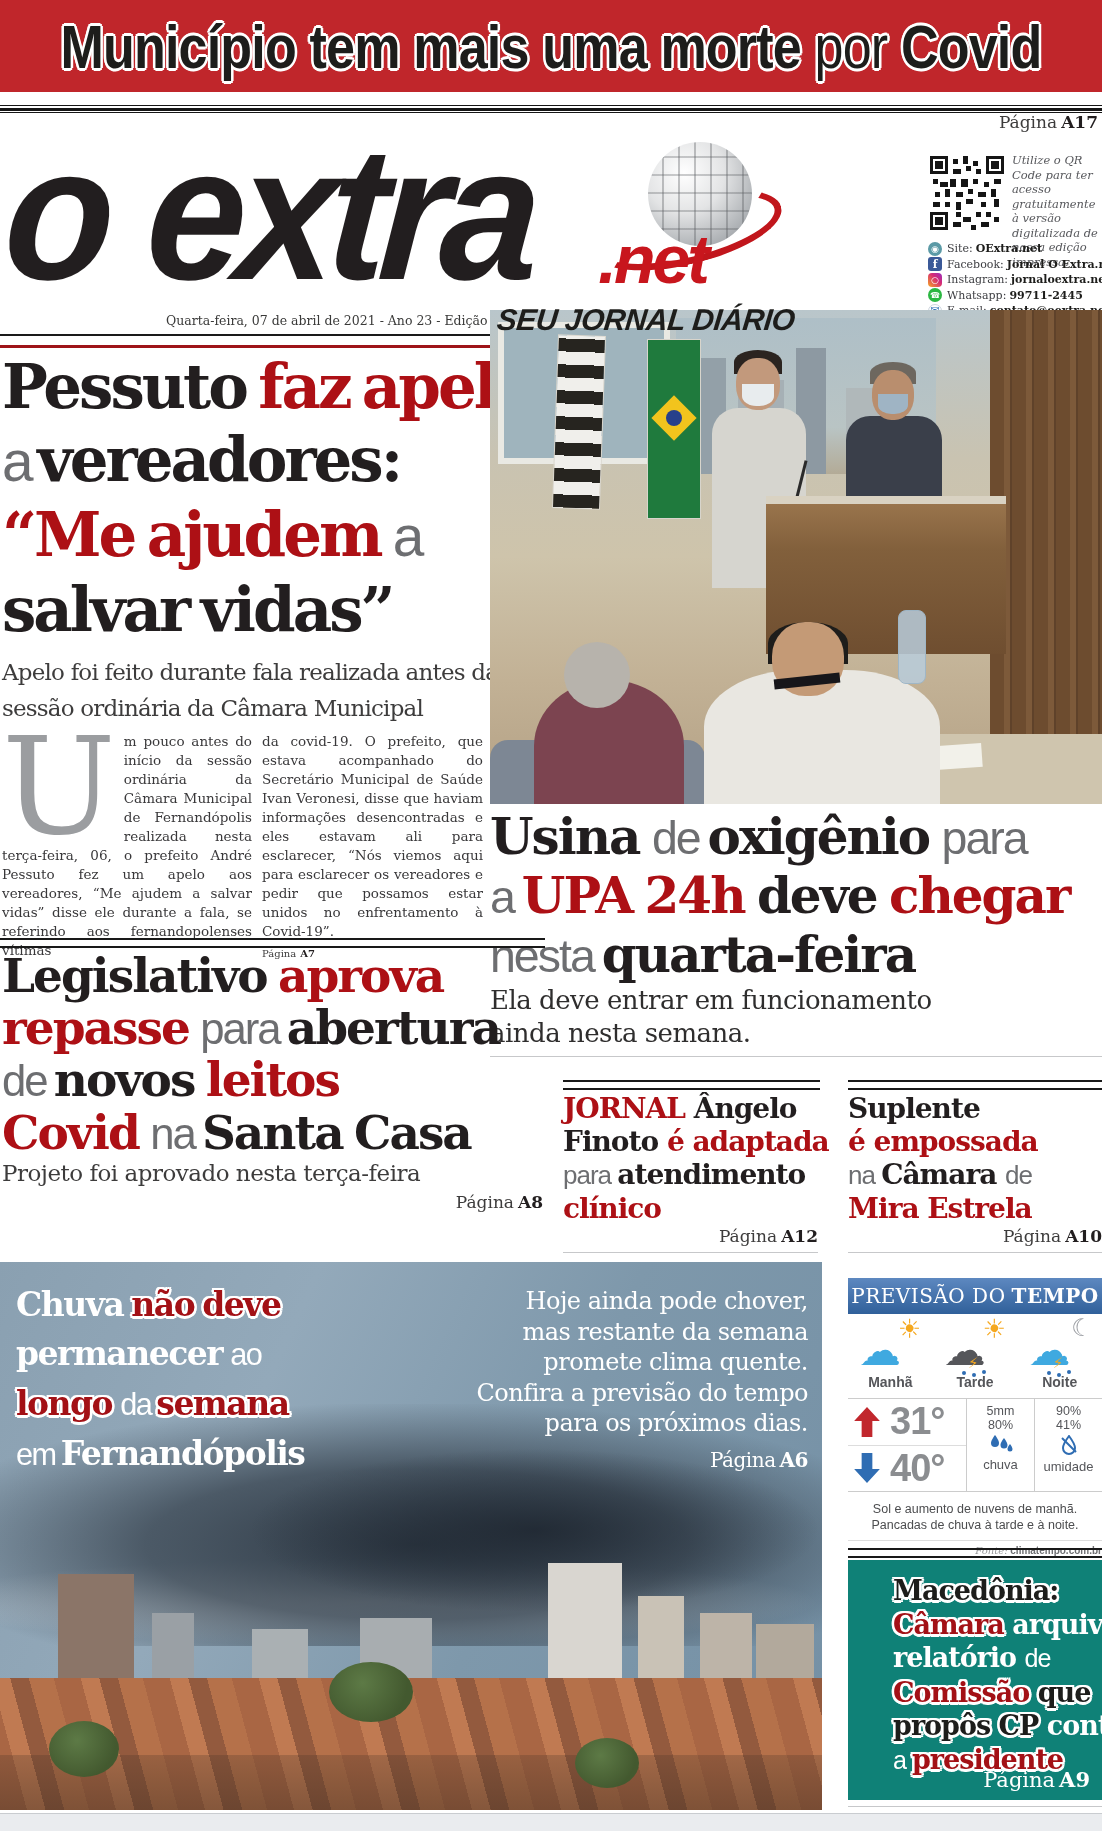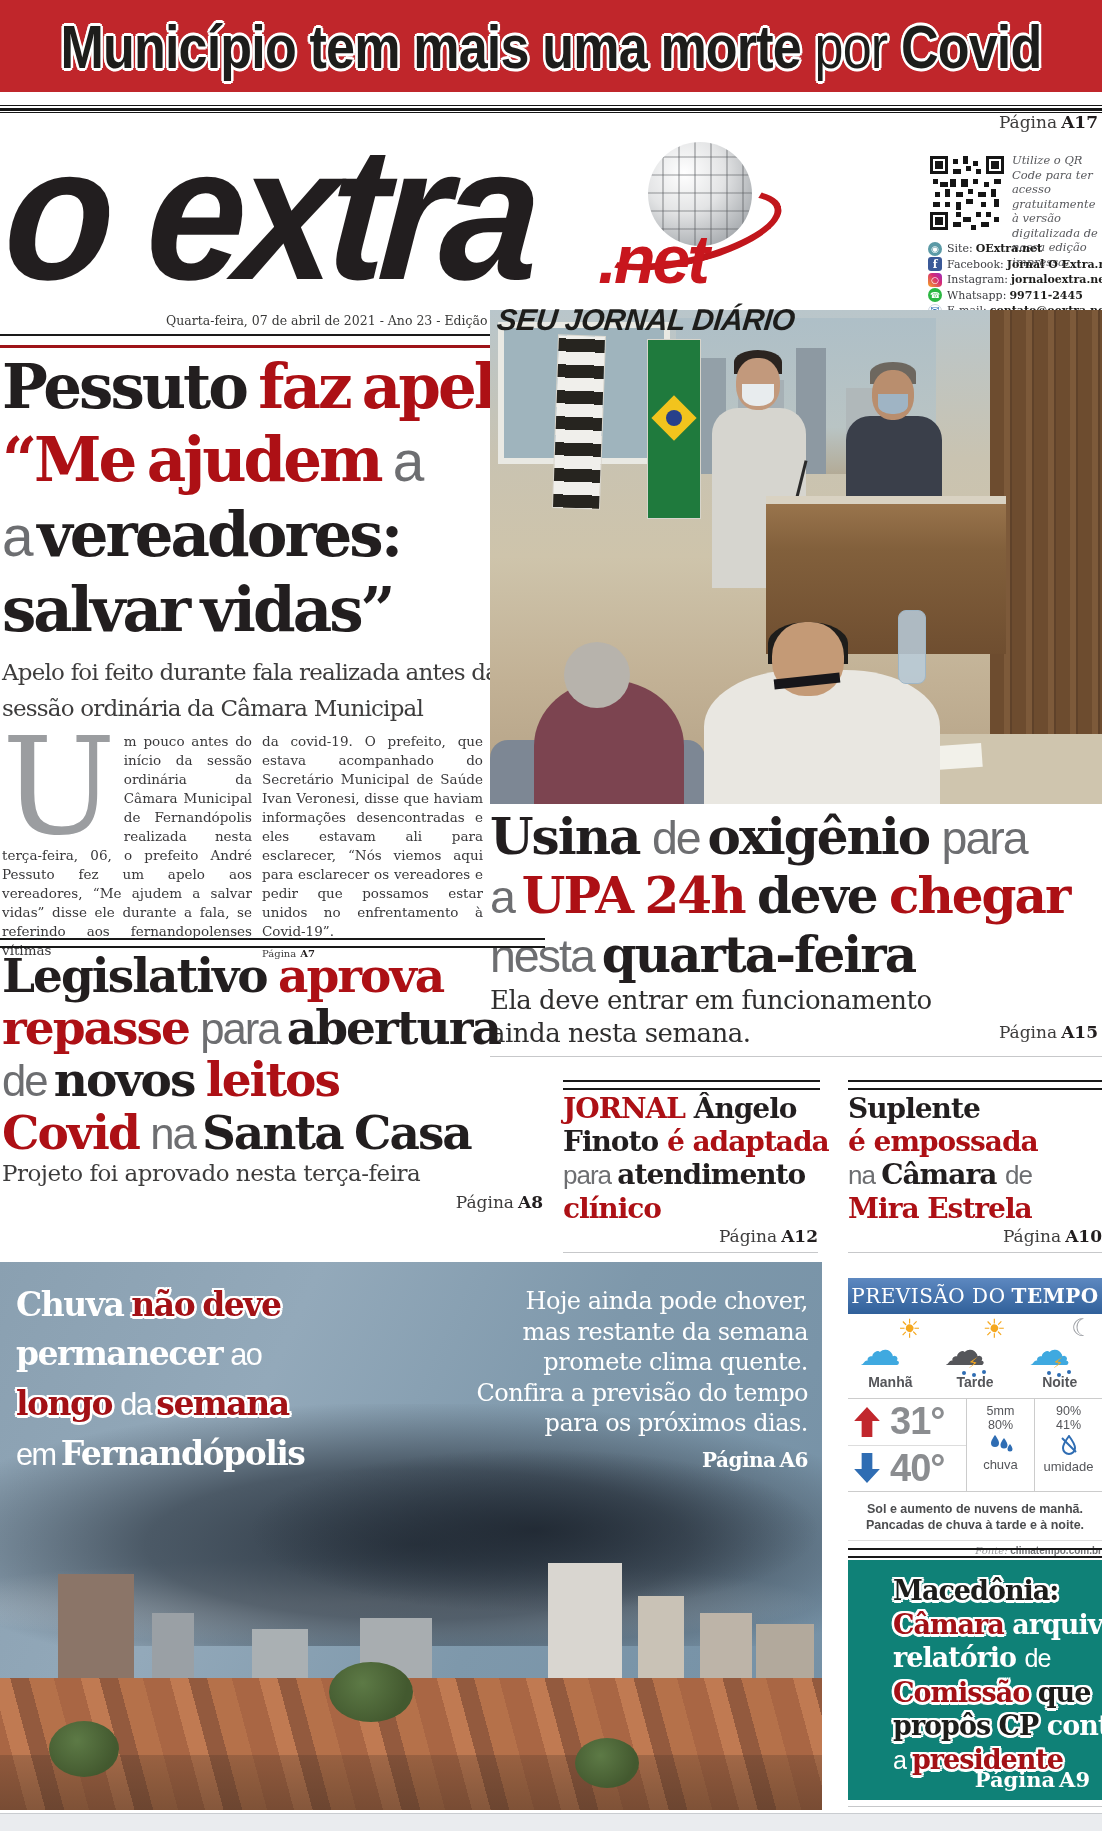--- a/index.html
+++ b/index.html
@@ -17,21 +17,21 @@
   .banner{left:0;top:11;width:1102px;height:92px;background:#c0262b;display:flex;align-items:center;justify-content:center;}
   .banner-text{display:inline-block;transform:scaleX(.84);white-space:nowrap;
     font-family:"Liberation Sans",sans-serif;font-weight:700;font-size:62px;letter-spacing:-1px;}
   .seg-b,.seg-bl{color:#1d1d1b;text-shadow:-2px -2px 0 #fff,2px -2px 0 #fff,-2px 2px 0 #fff,2px 2px 0 #fff,-3px 0 0 #fff,3px 0 0 #fff,0 -3px 0 #fff,0 3px 0 #fff;}
   .seg-bl{font-weight:400;}
 
   
   .pageref{font-size:17px;color:#3d3c3c;}
   .pageref b{color:#221e1f;margin-left:4px;}
   .pr-right{text-align:right;}
-  .pr-white{color:#fff;font-weight:bold;}
+  .pr-white{color:#fff;}
   .pr-white b{color:#fff;}
 
   
   .logo-text{left:108;top:128px;font-family:"Liberation Sans",sans-serif;font-style:italic;font-weight:700;
     font-size:190px;line-height:170px;letter-spacing:-9px;color:#221e1f;transform:skewX(-4deg) scaleX(.94);
     transform-origin:left bottom;z-index:3;white-space:nowrap;}
   .logo-globe{left:648px;top:142px;width:104px;height:104px;border-radius:50%;z-index:1;
     background:radial-gradient(circle at 35% 30%,#ffffff 0%,#e3e4e5 40%,#a7abaf 80%,#8d9195 100%);
     overflow:hidden;}
   .logo-globe::before{content:"";position:absolute;inset:0;border-radius:50%;
@@ -150,21 +150,21 @@
     box-shadow:10px 2px 0 #2f6db3,20px -1px 0 #2f6db3;}
   .w-grid{display:flex;margin-top:6px;border-top:1px solid #ccc;border-bottom:1px solid #ccc;height:92px;justify-content:center;}
   .w-temps{width:118px;border-right:1px solid #ccc;display:flex;flex-direction:column;}
   .w-temp-row{flex:1;display:flex;align-items:center;padding-left:6px;}
   .w-temp-row.first{border-bottom:1px solid #ddd;}
   .w-temp{font-size:38px;font-weight:700;color:#8b8d90;margin-left:10px;letter-spacing:-1px;}
   .w-minor{flex:1;border-right:1px solid #ccc;text-align:center;font-size:12.5px;color:#55565a;padding-top:5px;}
   .w-minor:last-child{border-right:none;}
   .w-minor .ico{margin:3px 0 1px;}
   .w-minor .lab{font-size:13px;margin-top:1px;}
-  .w-summary{margin-top:9px;text-align:center;font-weight:700;font-size:12.5px;line-height:16px;color:#4c4d4f;}
+  .w-summary{margin-top:9px;text-align:center;font-weight:400;font-size:12.5px;line-height:16px;color:#4c4d4f;}
   .w-srule{margin-top:7px;border-top:1px solid #ddd;}
   .w-fonte{margin-top:4px;text-align:right;font-size:10px;color:#97989b;}
   .w-fonte .f1{font-family:"DejaVu Serif",serif;font-style:italic;}
   .w-fonte b{color:#6f7073;}
 
   
   .storm{left:0;top:1262px;width:822px;height:548px;
     background:linear-gradient(115deg,#8aa0b1 0%,#93a9ba 30%,#7e98ab 60%,#7490a5 100%);}
   .st-clouddark{left:-6%;top:26%;width:118%;height:44%;
     background:radial-gradient(ellipse at 48% 58%,rgba(42,52,63,.95) 0%,rgba(58,70,82,.8) 38%,rgba(90,104,118,0) 72%);}
@@ -295,22 +295,22 @@
       <span class="lbl">Fone:</span>
         <b>(17) 3442-2445</b>
     </div>
   </div>
 
   <div class="abs" style="left:0;top:334px;width:1102px;height:2px;background:#1a1a1a;"></div>
   <div class="abs lead-redrule"></div>
 
   <div class="abs hl lead-hl">
       <div><span class="seg-k">Pessuto </span><span class="seg-r">faz apelo</span></div>
+      <div><span class="seg-g">a </span><span class="seg-k">vereadores:</span></div>
       <div><span class="seg-r">“Me ajudem </span><span class="seg-g">a</span></div>
-      <div><span class="seg-g">a </span><span class="seg-k">vereadores:</span></div>
       <div><span class="seg-k">salvar vidas”</span></div>
     </div>
   <div class="abs lead-sub">Apelo foi feito durante fala realizada antes da sessão ordinária da Câmara Municipal</div>
   <div class="abs bodycol col1">
     <span class="dcap">U</span><span>m pouco antes do início da sessão ordinária da Câmara Municipal de Fernandópolis realizada nesta terça-feira, 06, o prefeito André Pessuto fez um apelo aos vereadores, “Me ajudem a salvar vidas” disse ele durante a fala, se referindo aos fernandopolenses vítimas</span>
   </div>
   <div class="abs bodycol col2">
     <span>da covid-19. O prefeito, que estava acompanhado do Secretário Municipal de Saúde Ivan Veronesi, disse que haviam informações desencontradas e eles estavam ali para esclarecer, “Nós viemos aqui para esclarecer os vereadores e pedir que possamos estar unidos no enfrentamento à Covid-19”.</span>
     <div class="pageref pageref-a7">
       <span>Página</span><b>A7</b>
@@ -349,23 +349,20 @@
     <div class="abs pc-maskstrap"></div>
     <div class="abs pc-bottle"></div>
   </div>
 
   <div class="abs hl usina-hl">
       <div><span class="seg-k">Usina </span><span class="seg-g">de </span><span class="seg-k">oxigênio </span><span class="seg-g">para</span></div>
       <div><span class="seg-g">a </span><span class="seg-r">UPA 24h </span><span class="seg-k">deve </span><span class="seg-r">chegar</span></div>
       <div><span class="seg-g">nesta </span><span class="seg-k">quarta-feira</span></div>
     </div>
   <div class="abs usina-deck">Ela deve entrar em funcionamento ainda nesta semana.</div>
-  <div class="abs pageref pr-right usina-pageref">
-    <span>Página</span><b>A15</b>
-  </div>
   <div class="abs thinrule" style="left:490px;top:1056px;width:612px;"></div>
 
   <div class="abs dblrule" style="left:0;top:938px;width:545px;"></div>
   <div class="abs hl leg-hl">
       <div><span class="seg-k">Legislativo </span><span class="seg-r">aprova</span></div>
       <div><span class="seg-r">repasse </span><span class="seg-g">para </span><span class="seg-k">abertura</span></div>
       <div><span class="seg-g">de </span><span class="seg-k">novos </span><span class="seg-r">leitos</span></div>
       <div><span class="seg-r">Covid </span><span class="seg-g">na </span><span class="seg-k">Santa Casa</span></div>
     </div>
   <div class="abs leg-deck">Projeto foi aprovado nesta terça-feira</div>

